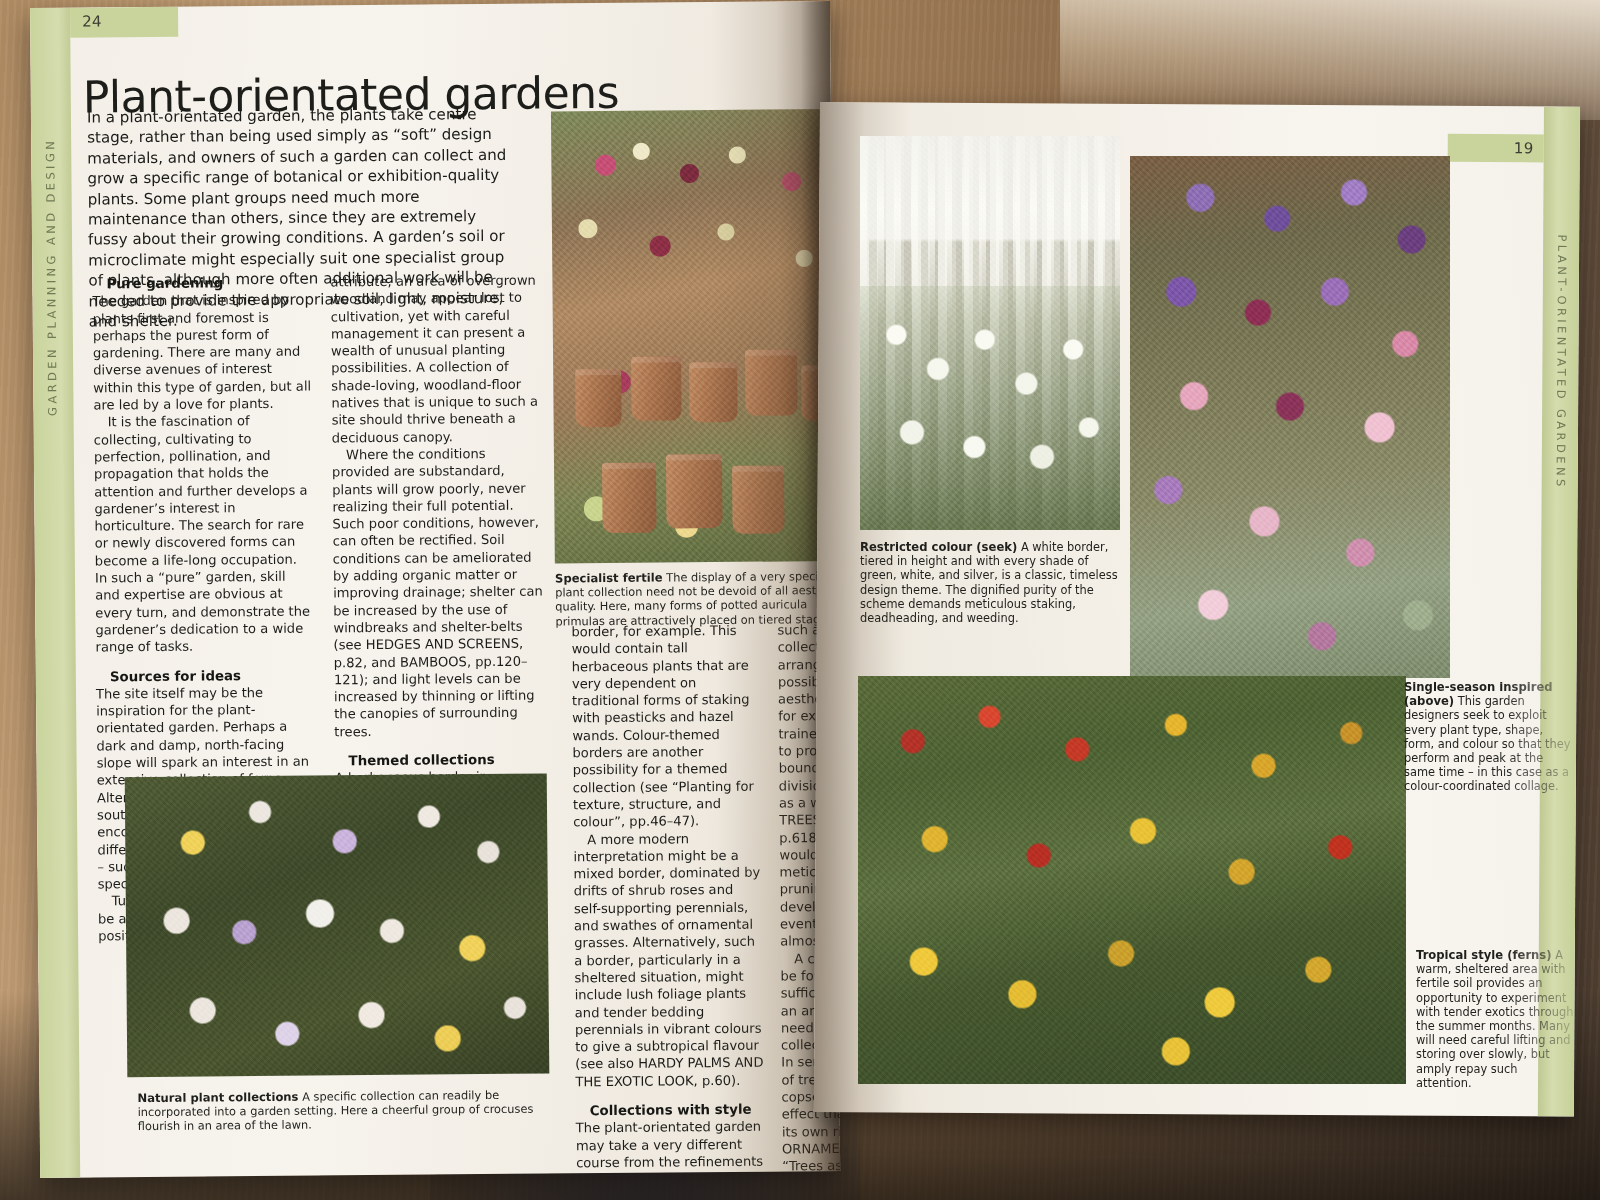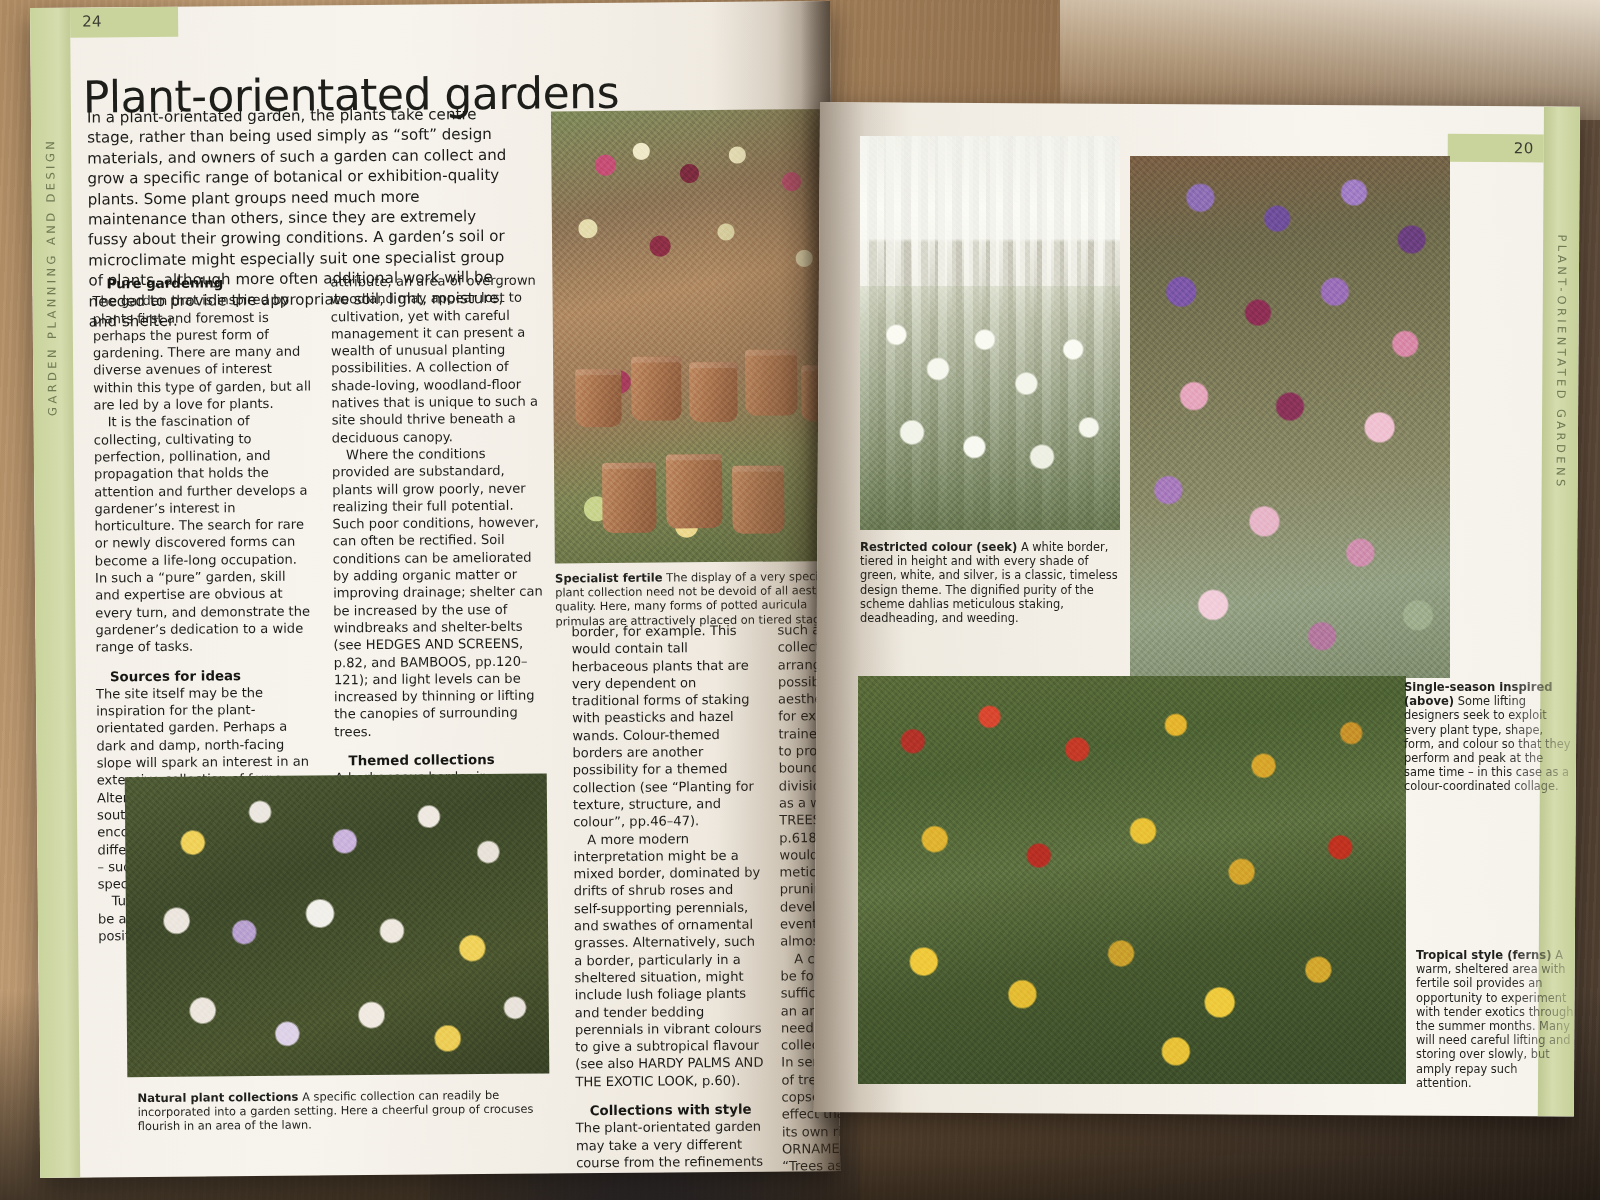--- a/index.html
+++ b/index.html
@@ -442,21 +442,21 @@
     </div>
 
     <div id="gutter-left"></div>
     <div id="page-curl-left"></div>
   </div>
 
   <div class="page" id="page-right">
 
     <div class="edge-bar" id="right-edge-strip"></div>
     <div class="edge-bar" id="right-page-tab"></div>
-    <div class="folio" id="folio-right">20</div>
+    <div class="folio" id="folio-right">19</div>
     <div class="vert-tab" id="vtab-right">PLANT-ORIENTATED GARDENS</div>
 
     <div id="gutter-right"></div>
   </div>
 
   <div class="photo" id="photo-restricted">
     <div class="spires"></div>
     <div class="white-flowers"></div>
     <div class="noise"></div>
   </div>
@@ -464,26 +464,26 @@
   <div class="photo" id="photo-single">
     <div class="noise"></div>
   </div>
 
   <div class="photo" id="photo-tropical">
     <div class="noise"></div>
   </div>
 
   <div class="caption" id="cap-restricted">
     <b>Restricted colour (seek)</b>
-    <span>A white border, tiered in height and with every shade of green, white, and silver, is a classic, timeless design theme. The dignified purity of the scheme dahlias meticulous staking, deadheading, and weeding.</span>
+    <span>A white border, tiered in height and with every shade of green, white, and silver, is a classic, timeless design theme. The dignified purity of the scheme demands meticulous staking, deadheading, and weeding.</span>
   </div>
 
   <div class="caption" id="cap-single">
     <b>Single-season inspired (above)</b>
-    <span>Some lifting designers seek to exploit every plant type, shape, form, and colour so that they perform and peak at the same time – in this case as a colour-coordinated collage.</span>
+    <span>This garden designers seek to exploit every plant type, shape, form, and colour so that they perform and peak at the same time – in this case as a colour-coordinated collage.</span>
   </div>
 
   <div class="caption" id="cap-tropical">
     <b>Tropical style (ferns)</b>
     <span>A warm, sheltered area with fertile soil provides an opportunity to experiment with tender exotics through the summer months. Many will need careful lifting and storing over slowly, but amply repay such attention.</span>
   </div>
 
 </div>
 
 </body></html>

